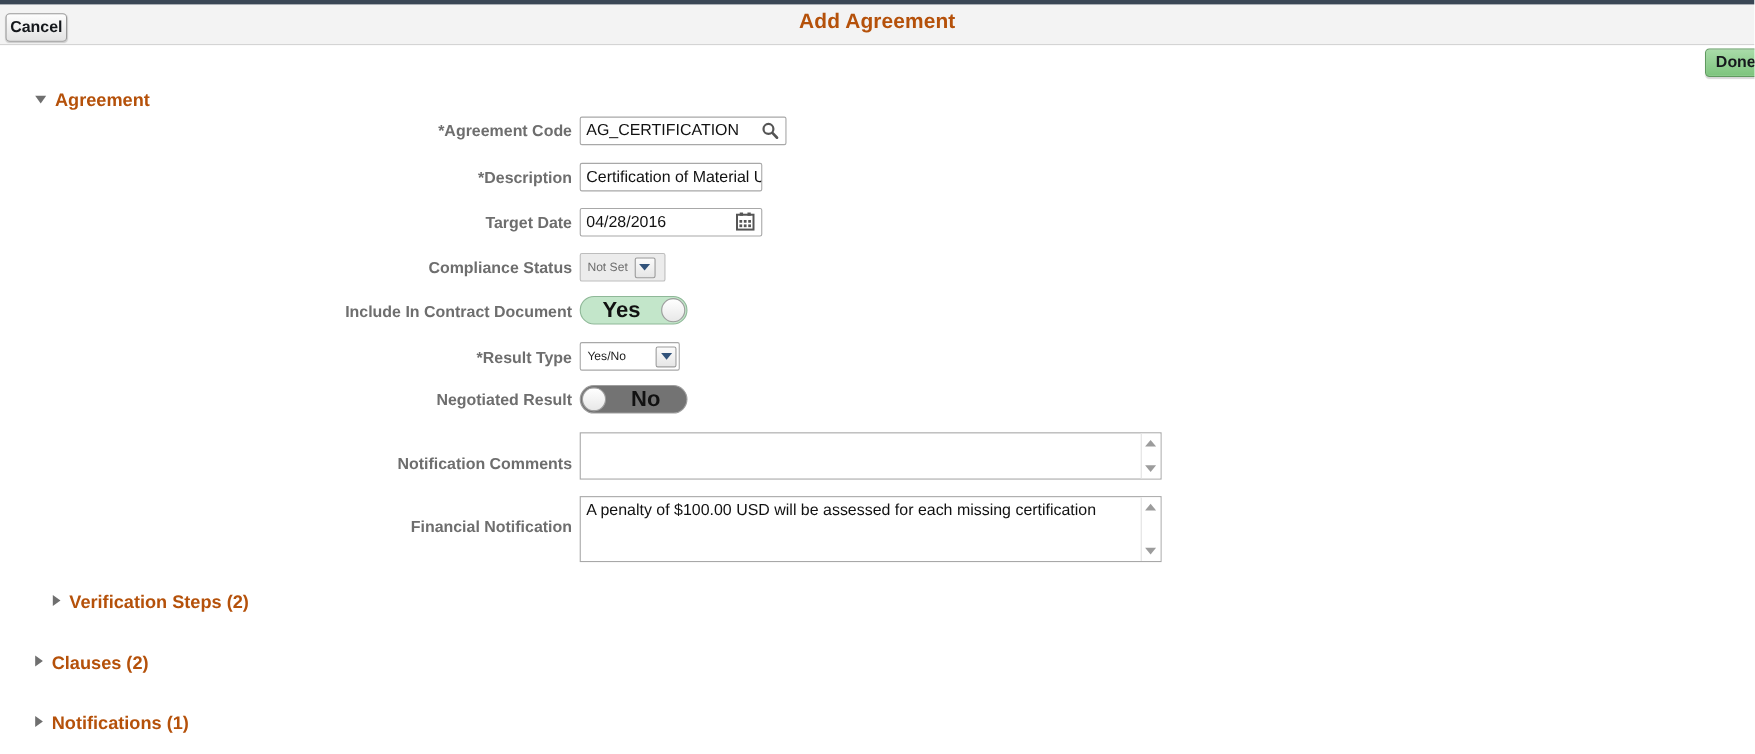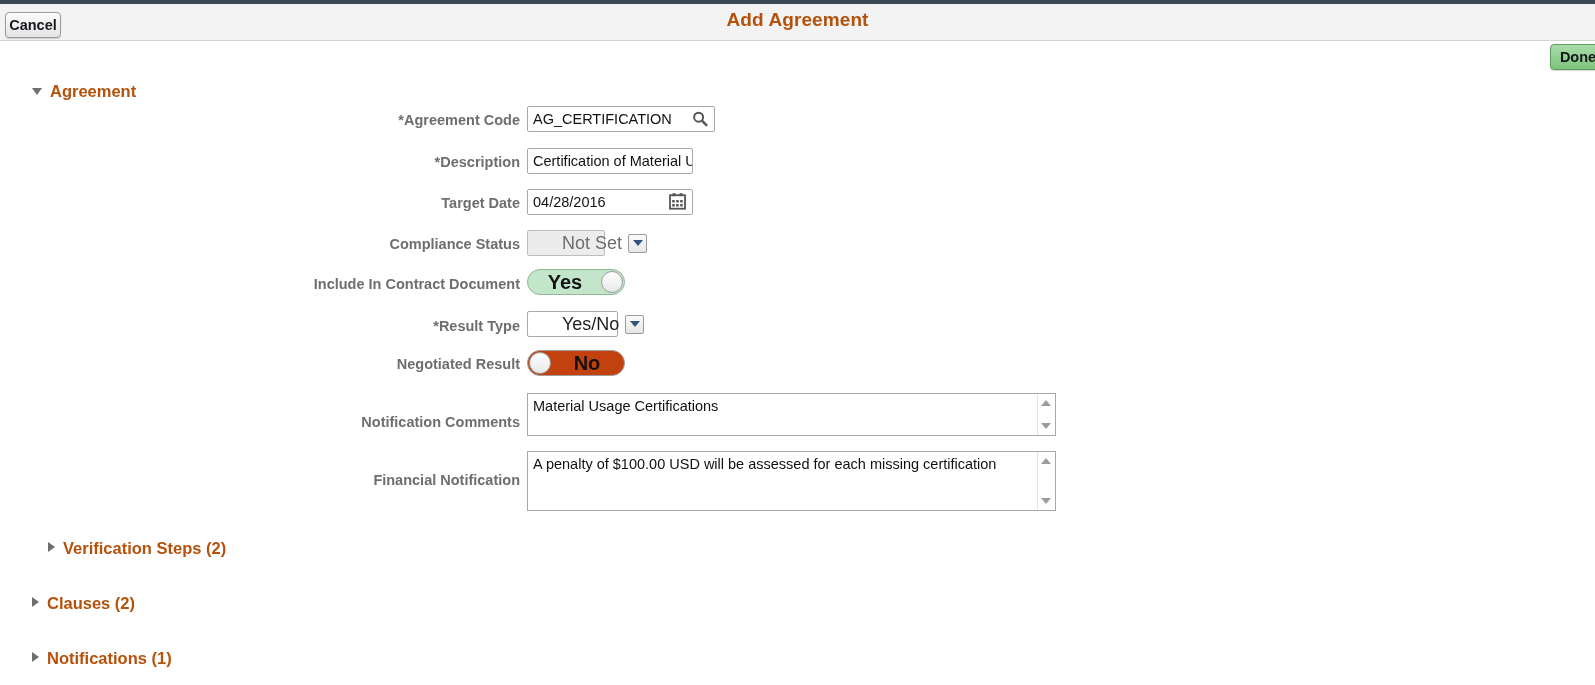--- a/index.html
+++ b/index.html
@@ -138,26 +138,25 @@
     border: 1px solid #a8a8a8;
     border-radius: 2px;
     height: 26px;
     display: flex;
     align-items: center;
     background: #ffffff;
     cursor: pointer;
   }
   .sel.disabled { background: #ececec; border-color: #bdbdbd; }
   .sel-text {
-    font-size: 18px;
+    font-size: 11px;
     color: #1d1d1d;
     padding: 0 6px 0 6px;
     white-space: nowrap;
     line-height: 24px;
-    margin-left: 28px;
   }
   .sel.disabled .sel-text { color: #6e6e6e; }
   .sel-arrow {
     width: 19px; height: 19px;
     margin-right: 2px;
     border: 1px solid #9b9b9b;
     border-radius: 2px;
     background: linear-gradient(#fbfbfb, #e6e6e6);
     display: flex;
     align-items: center;
@@ -172,21 +171,21 @@
     border-top: 6px solid #31527a;
   }
 
   
   .toggle {
     position: absolute;
     width: 98px; height: 26px;
     border-radius: 13px;
     border: 1px solid #9e9e9e;
     box-sizing: border-box;
-    background: #c2410c;
+    background: #737373;
     cursor: pointer;
   }
   .toggle.on { background: #c3e6ca; border-color: #8fb898; }
   .toggle-label {
     position: absolute;
     left: 0; right: 0; top: 0;
     height: 24px;
     line-height: 24px;
     text-align: center;
     font-size: 20px;
@@ -322,21 +321,20 @@
 </div>
 <div class="toggle off" style="left:527px; top:350px;">
   <span class="toggle-label">No</span>
   <span class="knob"></span>
 </div>
 
 <div class="lbl-wrap" style="top:412px;">
   <span class="lbl" style="position:static;">Notification Comments</span>
 </div>
 <div class="ta-wrap" style="left:527px; top:393px; width:529px; height:43px;">
-  <div class="ta-text">Material Usage Certifications</div>
   <div class="ta-scroll">
     <span class="sb-arrow sb-up"></span>
     <span class="sb-arrow sb-down"></span>
   </div>
 </div>
 
 <div class="lbl-wrap" style="top:470px;">
   <span class="lbl" style="position:static;">Financial Notification</span>
 </div>
 <div class="ta-wrap" style="left:527px; top:451px; width:529px; height:60px;">

